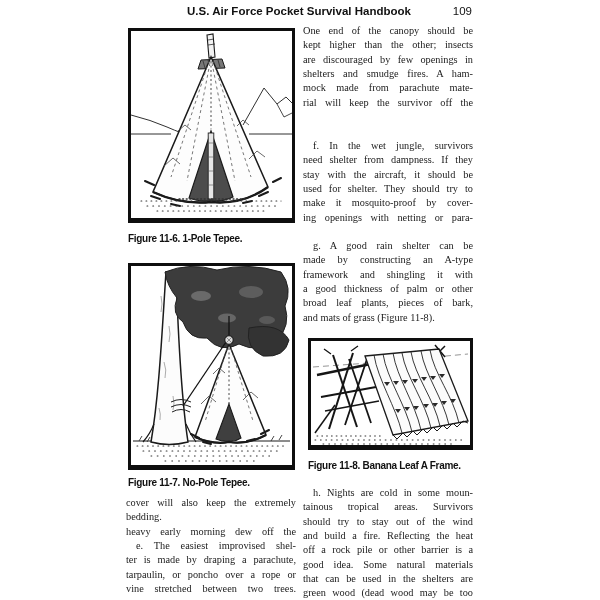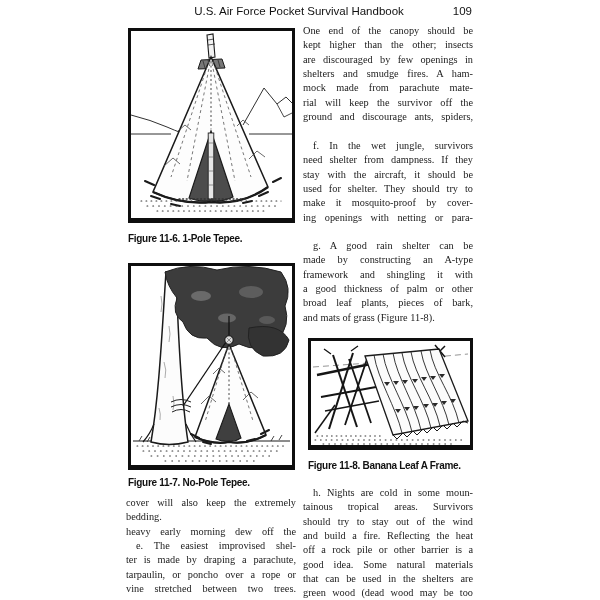--- a/index.html
+++ b/index.html
@@ -1,20 +1,20 @@
 <!DOCTYPE html>
 <html><head>
 <meta charset="utf-8">
 <style>
   html,body{margin:0;padding:0;background:#ffffff;}
   .page{position:relative;width:600px;height:600px;background:#ffffff;overflow:hidden;
         font-family:"Liberation Serif",serif;color:#1a1a1a;}
   .header{position:absolute;left:126px;top:5px;width:346px;height:16px;}
   .header-title{position:absolute;left:0;width:100%;text-align:center;
-        font-family:"Liberation Sans",sans-serif;font-weight:normal;font-size:11.5px;color:#111;}
+        font-family:"Liberation Sans",sans-serif;font-weight:bold;font-size:11.5px;color:#111;}
   .header-page{position:absolute;right:0;top:0;
         font-family:"Liberation Sans",sans-serif;font-weight:normal;font-size:11.5px;color:#111;}
   .col{position:absolute;top:0;height:532px;}
   .col-left{left:126px;width:170px;}
   .col-right{left:303px;width:170px;}
   .figbox{position:absolute;box-sizing:border-box;background:#fff;
         border:3px solid #0e0e0e;border-bottom-width:5px;}
   .figbox svg{display:block;}
   .caption{position:absolute;font-family:"Liberation Sans",sans-serif;font-weight:bold;
         font-size:10px;letter-spacing:-0.3px;color:#111;white-space:nowrap;}
@@ -142,21 +142,20 @@
   </div>
 
   <div class="col col-right">
     <div class="para" style="top:24px;">
         <div class="line">One end of the canopy should be</div>
         <div class="line">kept higher than the other; insects</div>
         <div class="line">are discouraged by few openings in</div>
         <div class="line">shelters and smudge fires. A ham-</div>
         <div class="line">mock made from parachute mate-</div>
         <div class="line">rial will keep the survivor off the</div>
-        <div class="line">ground and discourage ants, spiders,</div>
       </div>
     <div class="para indent" style="top:139px;">
         <div class="line">f. In the wet jungle, survivors</div>
         <div class="line">need shelter from dampness. If they</div>
         <div class="line">stay with the aircraft, it should be</div>
         <div class="line">used for shelter. They should try to</div>
         <div class="line">make it mosquito-proof by cover-</div>
         <div class="line">ing openings with netting or para-</div>
       </div>
     <div class="para indent" style="top:239px;">

